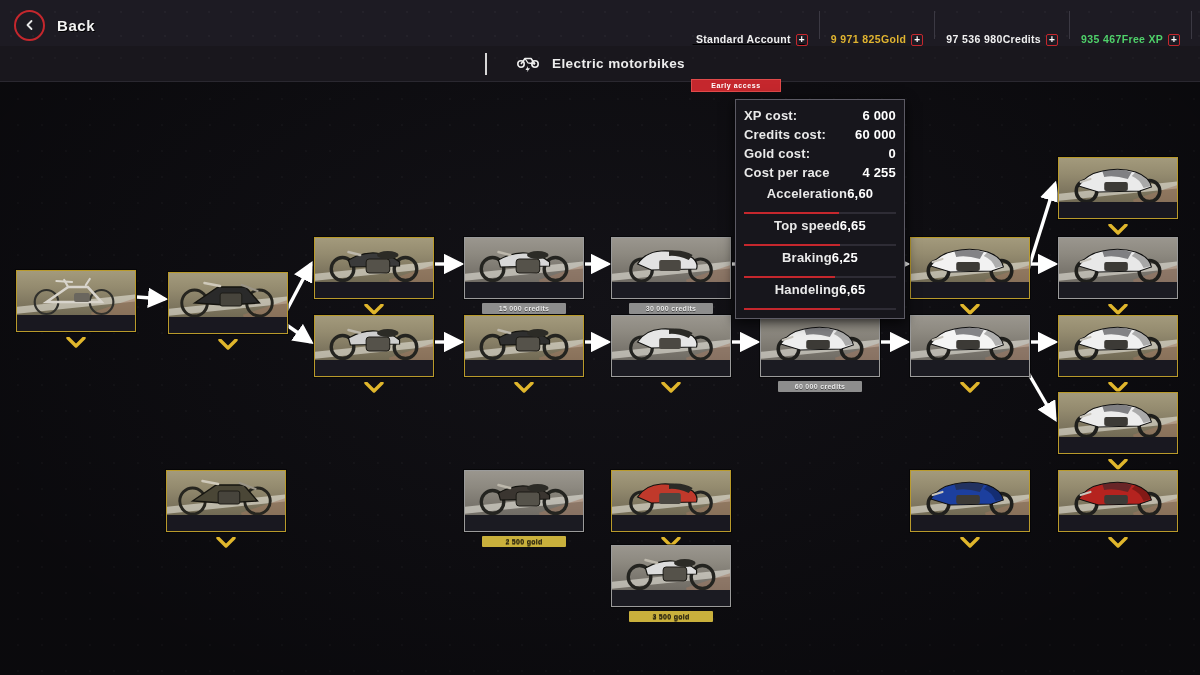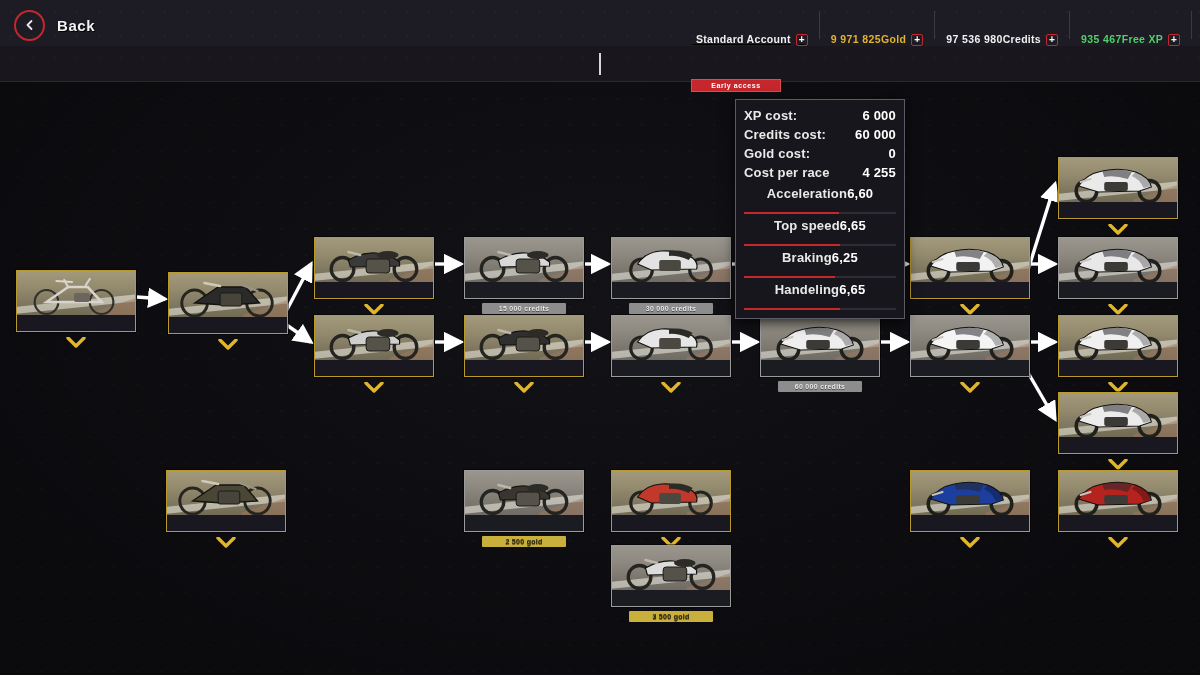--- a/index.html
+++ b/index.html
@@ -225,20 +225,32 @@
           <span class="plus-box">+</span>
         </div>
       </div>
       <div class="cur-sep"></div>
 
     </div>
   </div>
 
   <div class="tabbar">
     <div class="tab-sep"></div>
+    <div class="tab">
+      <span class="tab-icon">
+        <svg width="22" height="17" viewBox="0 0 22 17">
+          <circle cx="4" cy="9" r="3.2" fill="none" stroke="#ededed" stroke-width="1.6"></circle>
+          <circle cx="18" cy="9" r="3.2" fill="none" stroke="#ededed" stroke-width="1.6"></circle>
+          <path d="M4 9 L8 3.5 L14 3.5 L18 9" fill="none" stroke="#ededed" stroke-width="1.6" stroke-linejoin="round"></path>
+          <path d="M8 3.5 L11 8 L18 9" fill="none" stroke="#ededed" stroke-width="1.3"></path>
+          <polygon points="11,11 8.5,15 10.6,15 9.6,17.5 13,13.3 10.8,13.3" fill="#ededed"></polygon>
+        </svg>
+      </span>
+      <span class="tab-label">Electric motorbikes</span>
+    </div>
   </div>
 
   <div class="early-badge">Early access</div>
 
   <svg class="connectors" width="1200" height="675" id="conn-svg">
       <defs>
         <marker id="ah" markerWidth="6" markerHeight="6" refX="5" refY="3" orient="auto">
           <polygon points="0,0 6,3 0,6" fill="#ffffff"></polygon>
         </marker>
       </defs>

